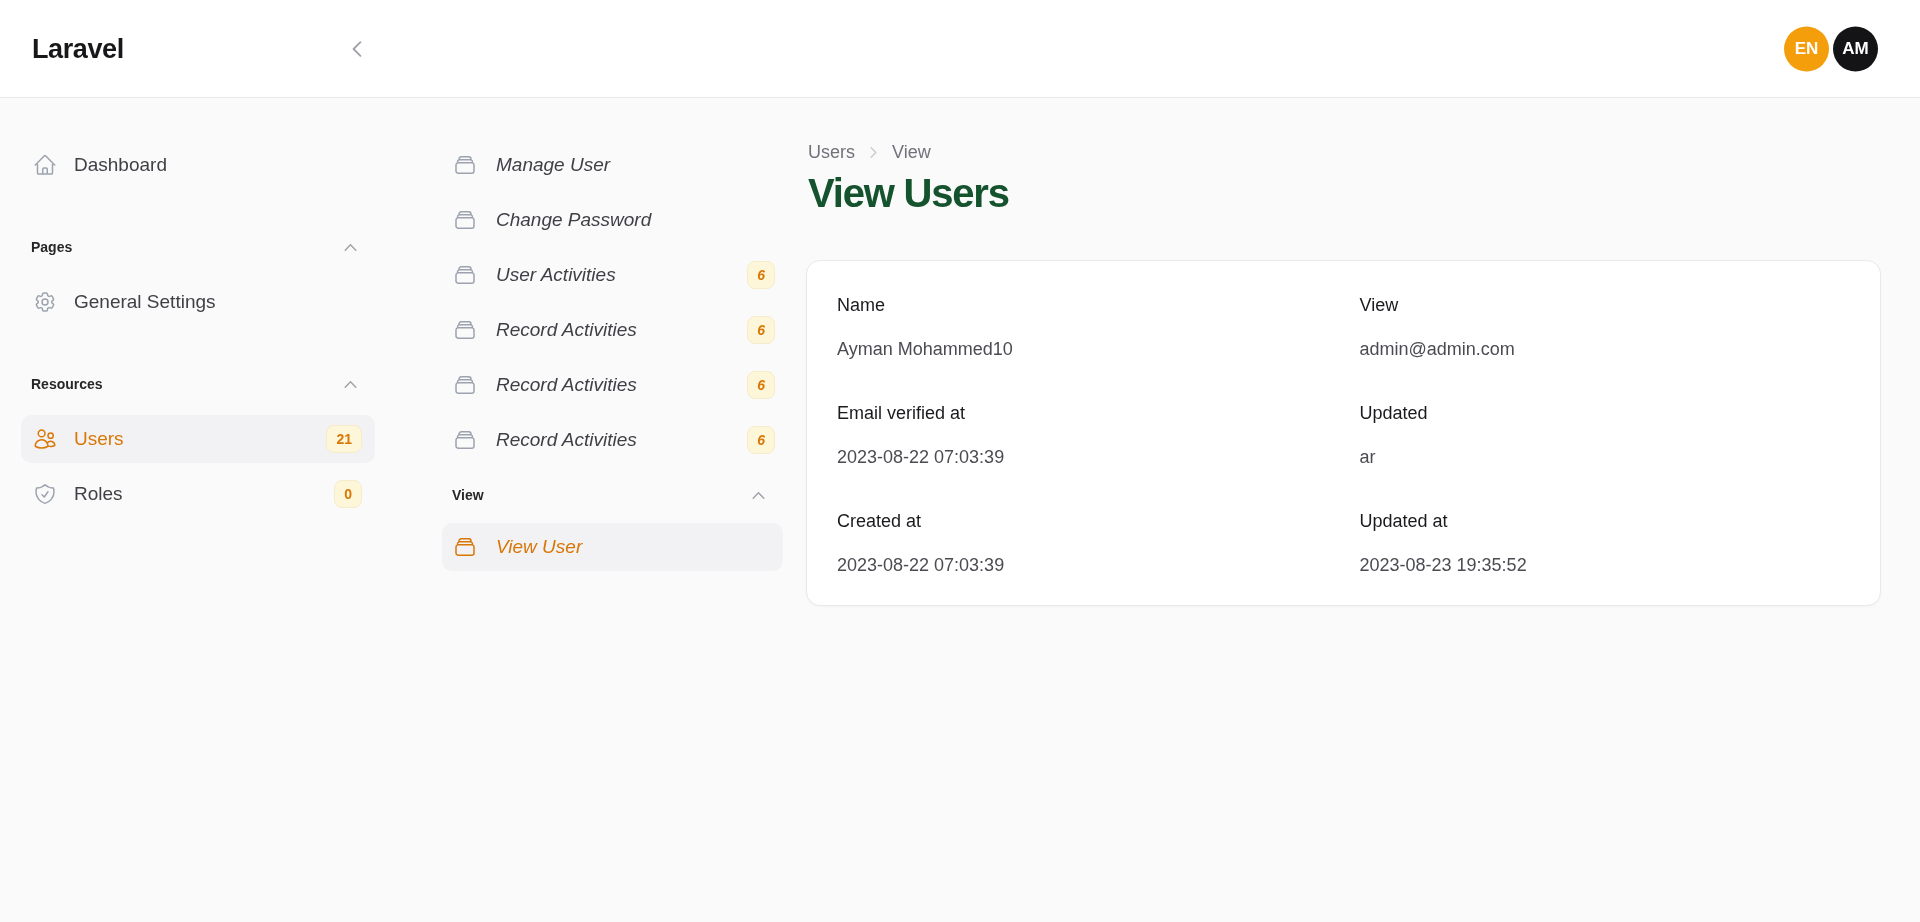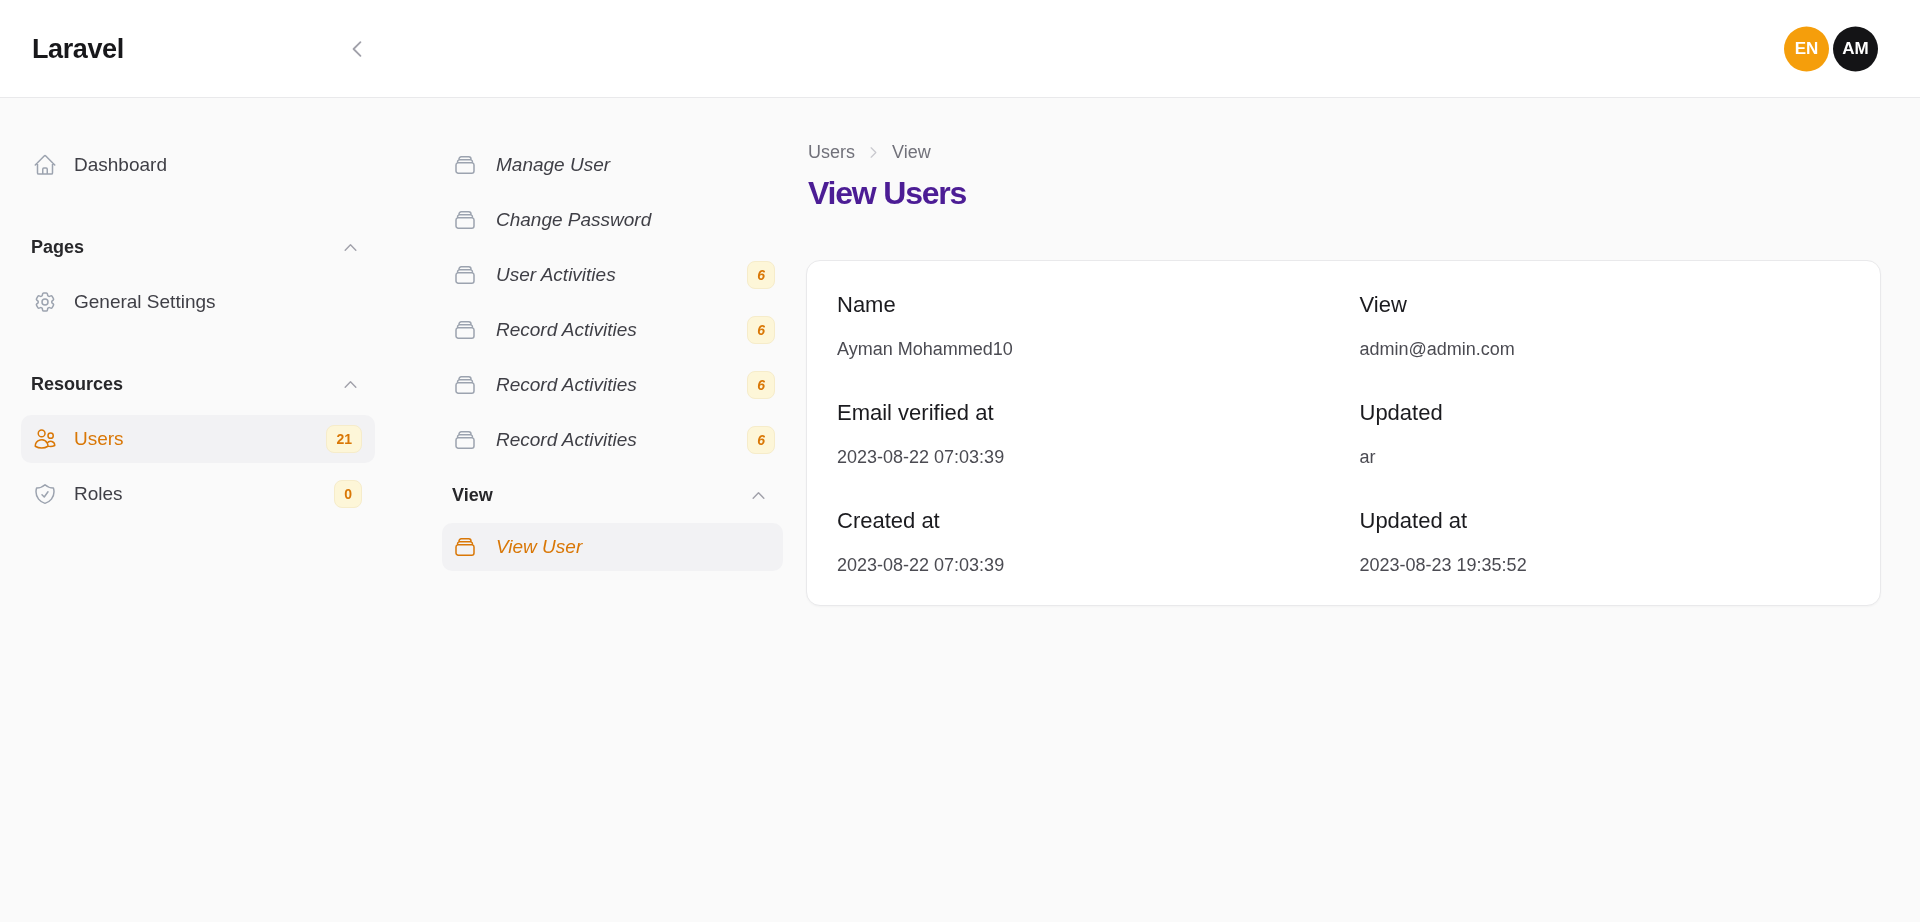--- a/index.html
+++ b/index.html
@@ -74,53 +74,53 @@
   .badge {
     margin-left: auto;
     background: var(--badge-bg); color: var(--accent);
     border: 1px solid var(--badge-border);
     font-size: 14px; font-weight: 600; line-height: 1;
     padding: 6px 9px; border-radius: 8px;
   }
   .section-header {
     display: flex; align-items: center; justify-content: space-between;
     height: 48px; padding: 0 16px 0 10px; margin-top: 34px; margin-bottom: 7px;
-    font-size: 18px; font-weight: 600; color: var(--text-heading); cursor: pointer;
+    font-size: 14px; font-weight: 600; color: var(--text-heading); cursor: pointer;
   }
   .section-header .chev { width: 17px; height: 17px; color: var(--chev-gray); }
 
   
   .subnav { width: 341px; flex: none; margin-left: 52px; }
   .subnav .nav-item { padding: 0 8px 0 11px; gap: 19px; font-style: italic; }
   .subnav .section-header { margin-top: 2px; margin-bottom: 4px; }
 
   
   .main { margin-left: 23px; width: 1075px; flex: none; }
   .breadcrumb {
     display: flex; align-items: center; gap: 11px;
     margin-left: 2px; font-size: 18px; color: var(--text-muted); line-height: 22px;
   }
   .breadcrumb a { color: var(--text-muted); text-decoration: none; cursor: pointer; }
   .breadcrumb .sep { width: 15px; height: 15px; color: #c8c8ce; }
   .page-title {
-    margin: 8px 0 0 2px; font-size: 32px; line-height: 44px;
-    font-weight: 800; letter-spacing: -1.2px; color: #4c1d95;
+    margin: 8px 0 0 2px; font-size: 40px; line-height: 44px;
+    font-weight: 800; letter-spacing: -1.2px; color: #14532d;
   }
   .card {
     margin-top: 45px; background: #ffffff;
     border: 1px solid var(--border); border-radius: 14px;
     box-shadow: 0 1px 2px rgba(0,0,0,0.03);
     padding: 32px 30px 28px 30px;
   }
   .field-grid {
     display: grid; grid-template-columns: 1fr 1fr;
     column-gap: 32px; row-gap: 40px;
   }
   .field-label {
-    font-size: 22px; line-height: 24px; font-weight: 500;
+    font-size: 18px; line-height: 24px; font-weight: 500;
     color: #1b1b1f; margin-bottom: 20px;
   }
   .field-value { font-size: 18px; line-height: 24px; color: #4b4b52; }
 </style>
 </head>
 <body>
 
 <svg width="0" height="0" style="position:absolute">
   <defs>
     <g id="ic-home">

